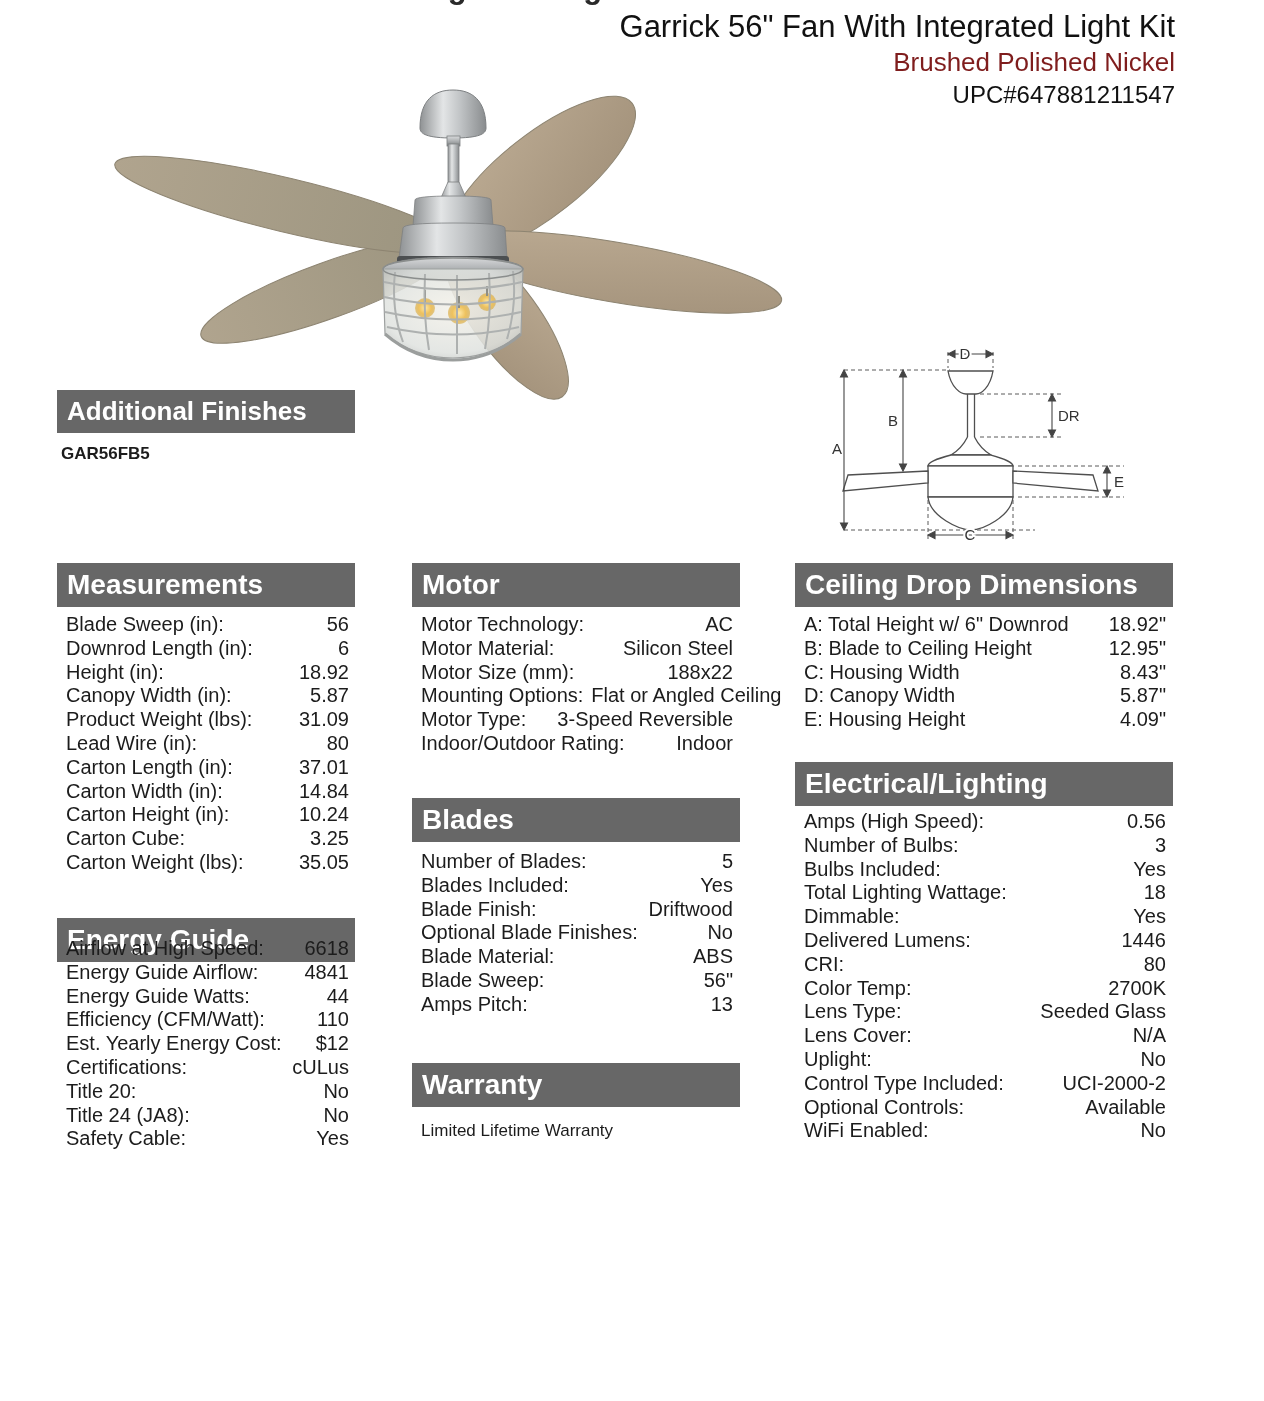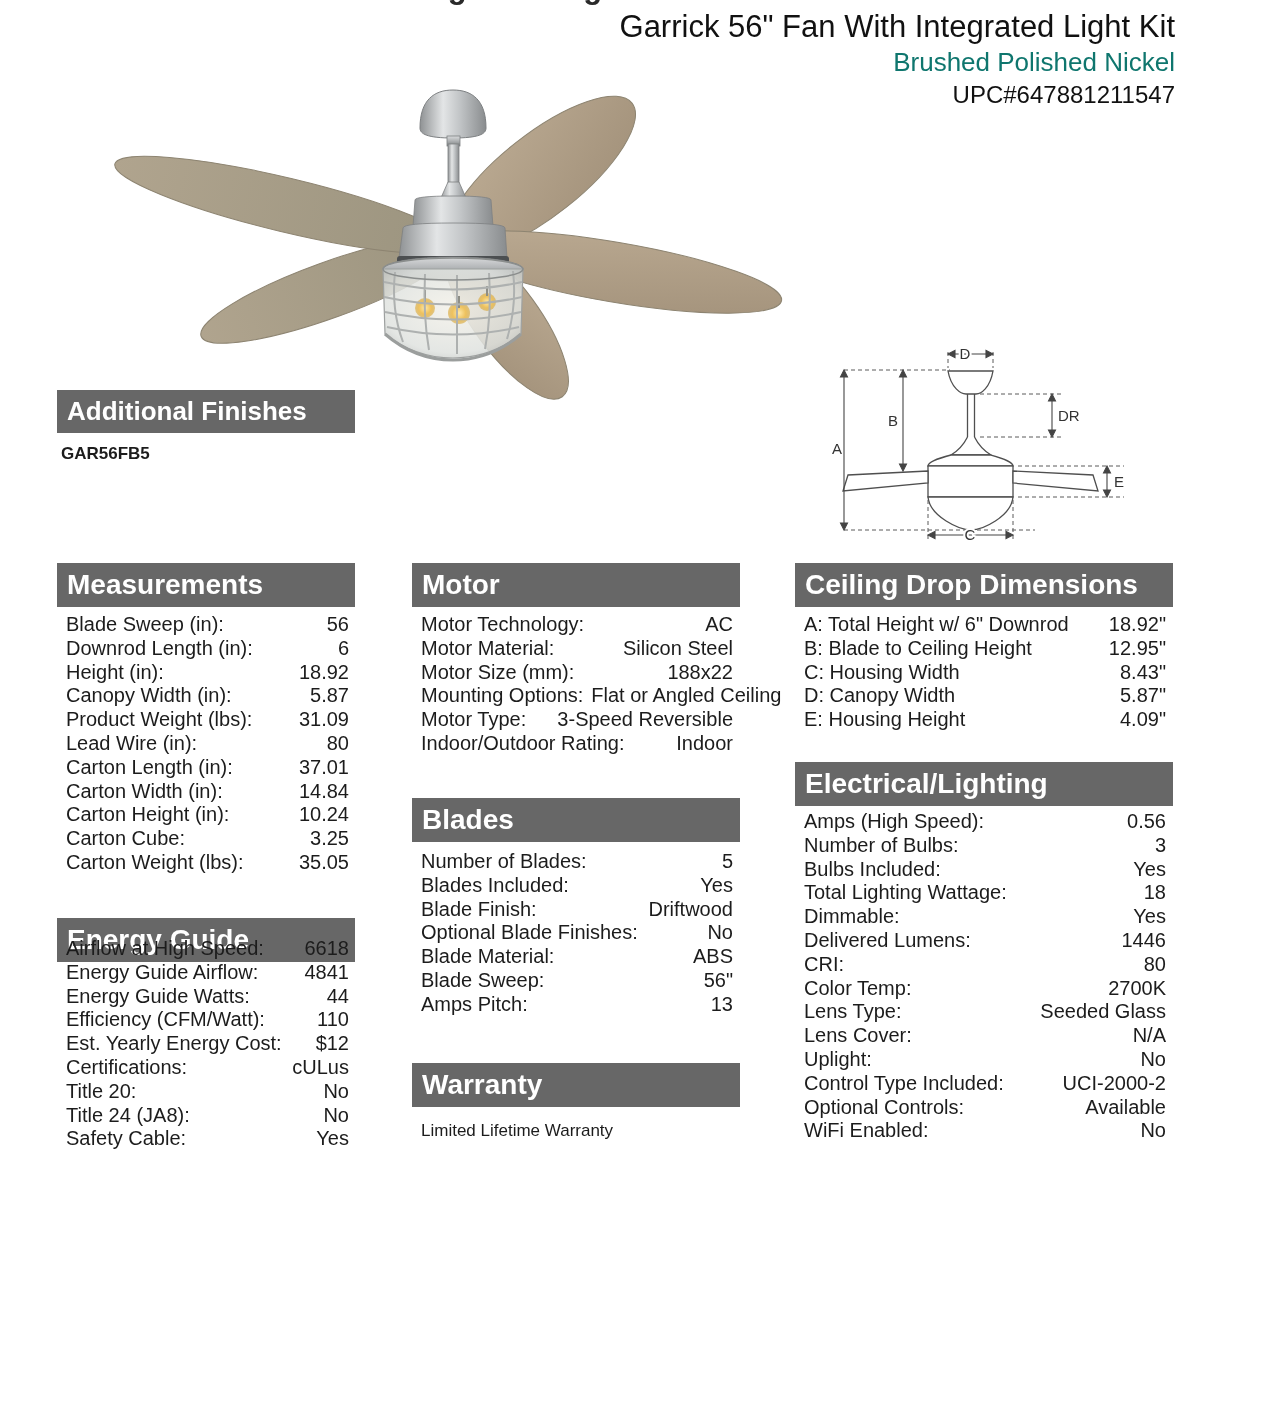--- a/index.html
+++ b/index.html
@@ -21,21 +21,21 @@
   .top-remnant{
     left:66px;top:0;width:600px;height:7px;overflow:hidden;
   }
   .top-remnant span{
     display:block;margin-top:-30px;font-size:31px;font-weight:bold;color:#2a2a2a;
     white-space:nowrap;letter-spacing:.5px;
   }
   
   .title-block{right:89px;top:8px;width:700px;text-align:right;}
   .product-title{font-size:31px;line-height:38px;color:#111;}
-  .product-subtitle{font-size:26px;line-height:33px;color:#0f766e;}
+  .product-subtitle{font-size:26px;line-height:33px;color:#7f1d1d;}
   .product-upc{font-size:24px;line-height:32px;color:#111;}
   
   .section-bar{
     background:var(--bar-bg);color:var(--bar-fg);
     font-weight:bold;font-size:28px;line-height:44px;height:44px;
     padding-left:10px;white-space:nowrap;overflow:hidden;
   }
   .section-bar.small{font-size:26px;line-height:43px;height:43px;}
   
   .spec-table{font-size:20px;}

